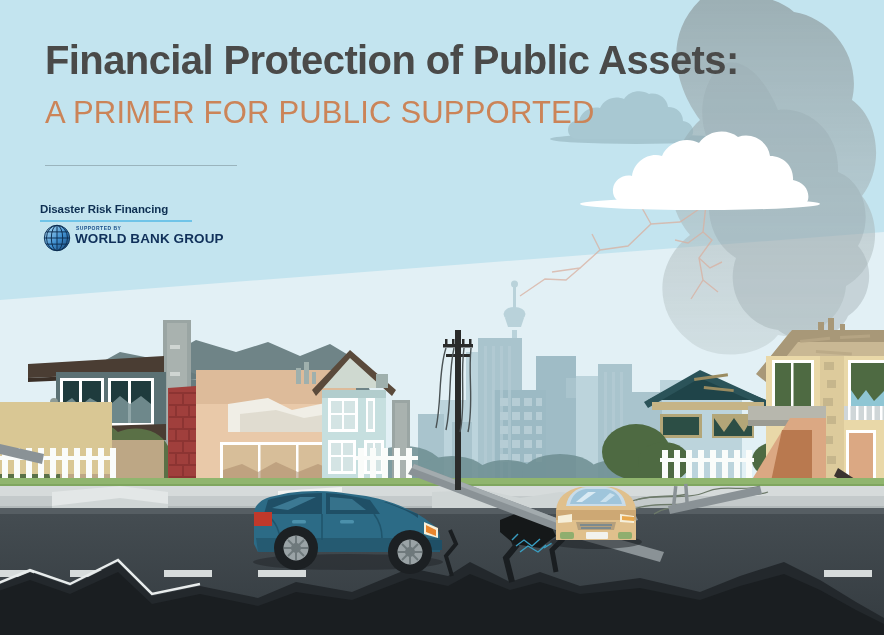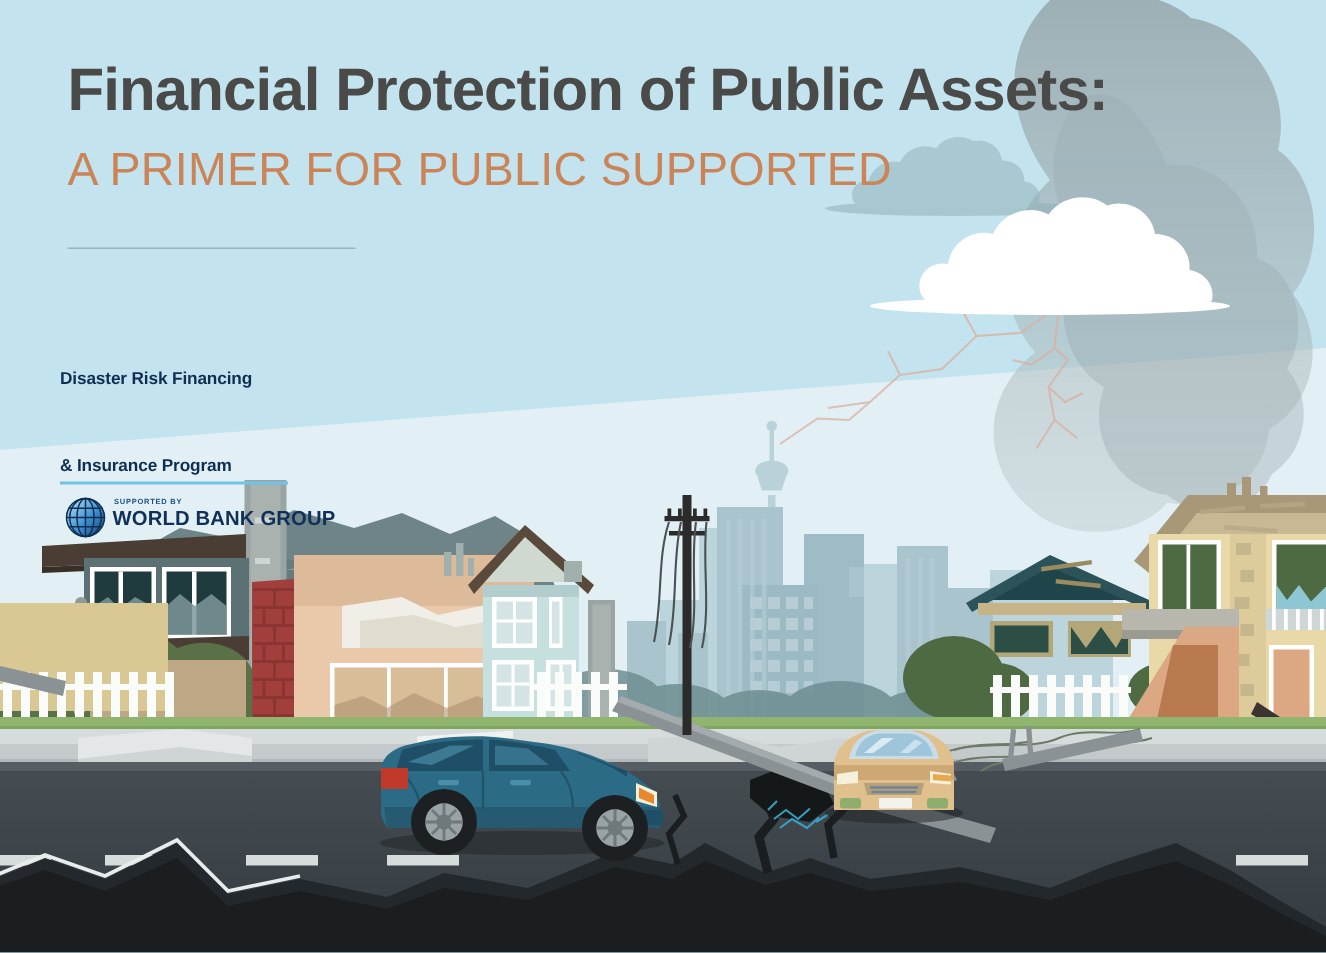--- a/index.html
+++ b/index.html
@@ -24,24 +24,24 @@
     color:#cb8458;line-height:1.1;white-space:nowrap;
   }
   #rule{
     position:absolute;left:39px;top:165px;width:192px;height:1px;
     background:#9ab4bd;
   }
   
   #logo{position:absolute;left:34px;top:203px;width:200px;}
   #logo .l1,#logo .l2{
     font-size:11.5px;font-weight:bold;color:#0e2f52;line-height:13.5px;
-    letter-spacing:-0.1px;white-space:nowrap;margin-top:44px;
+    letter-spacing:-0.1px;white-space:nowrap;
   }
   #logo .lrule{margin-top:3px;width:152px;height:2px;background:#6fc4e8;}
-  #wb{position:relative;margin-top:8px;height:30px;}
+  #wb{position:relative;margin-top:2px;height:30px;}
   #wb .globe{position:absolute;left:3px;top:0;width:28px;height:28px;}
   #wb .sup{
     position:absolute;left:36px;top:1px;font-size:5px;font-weight:bold;
     color:#1a4f8a;letter-spacing:0.5px;white-space:nowrap;
   }
   #wb .wbname{
     position:absolute;left:35px;top:7px;font-size:13.5px;font-weight:bold;
     color:#10305a;letter-spacing:0.1px;white-space:nowrap;
   }
 </style>
@@ -648,21 +648,20 @@
   <div class="txtwrap">
 
     <div id="title">Financial Protection of Public Assets:</div>
 
     <div id="subtitle">A PRIMER FOR PUBLIC SUPPORTED</div>
 
     <div id="rule"></div>
 
     <div id="logo">
       <div class="l1">Disaster Risk Financing</div>
-      <div class="l2">&amp; Insurance Program</div>
       <div class="lrule"></div>
 
       <div id="wb">
         <svg class="globe" viewBox="0 0 64 64">
           <circle cx="32" cy="32" r="29" fill="url(#gGlobe)"></circle>
           <g fill="none" stroke="#0e2f52" stroke-width="2.2">
             <circle cx="32" cy="32" r="29"></circle>
             <ellipse cx="32" cy="32" rx="13" ry="29"></ellipse>
             <ellipse cx="32" cy="32" rx="24" ry="29"></ellipse>
             <path d="M3,32 L61,32"></path>

